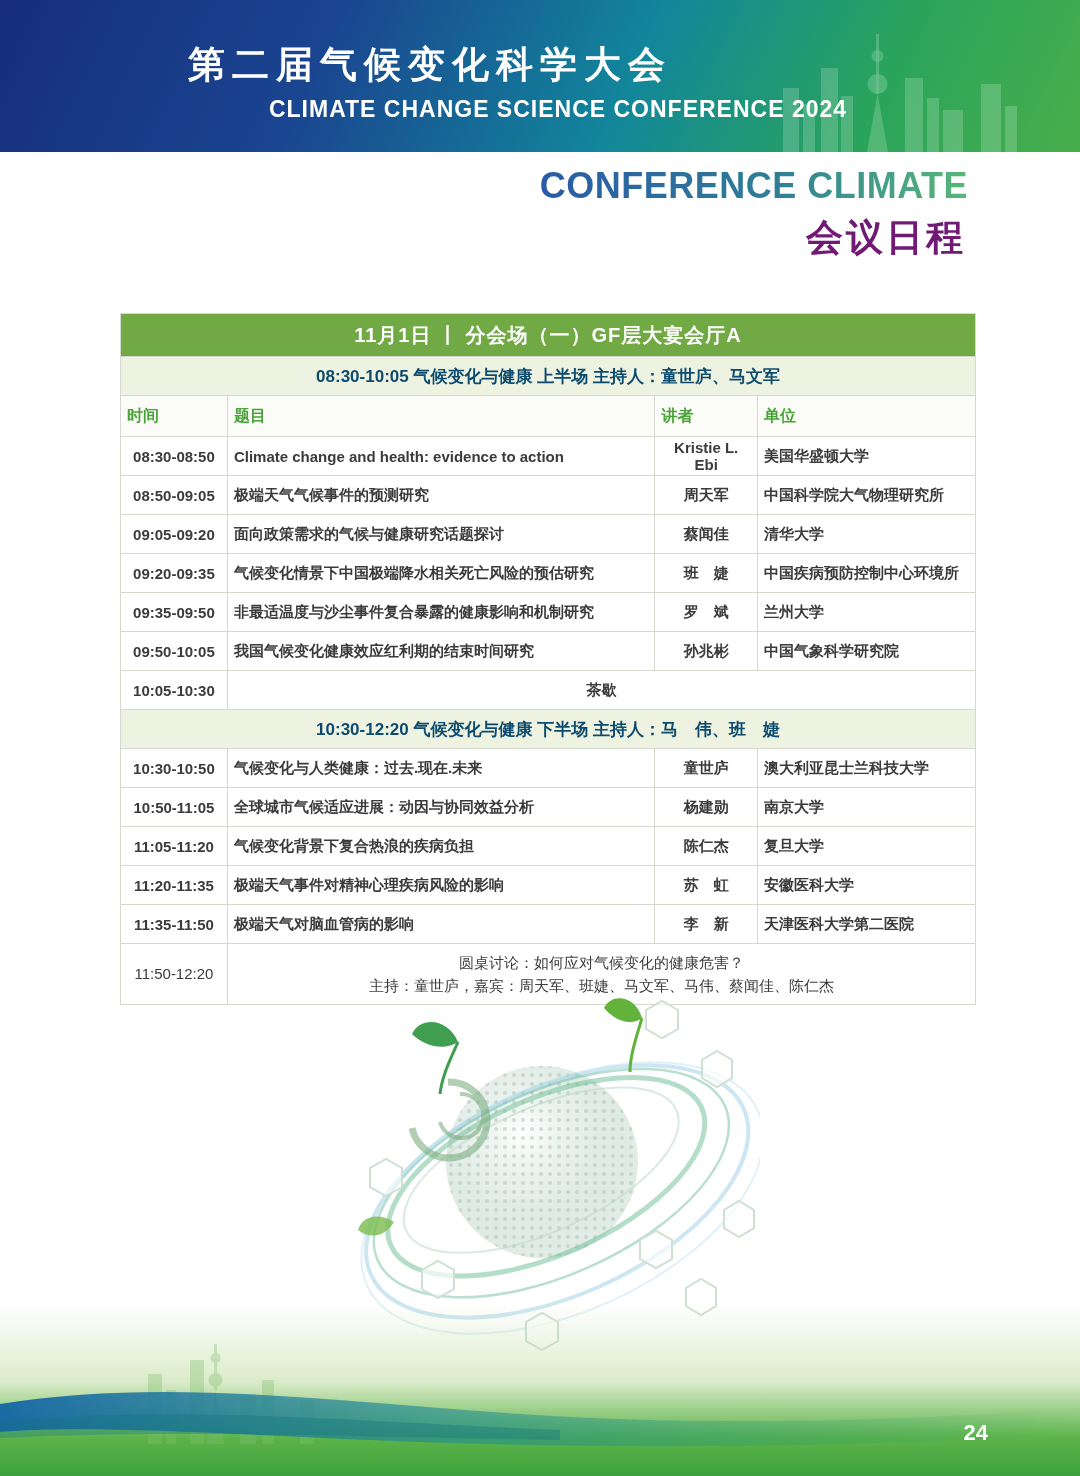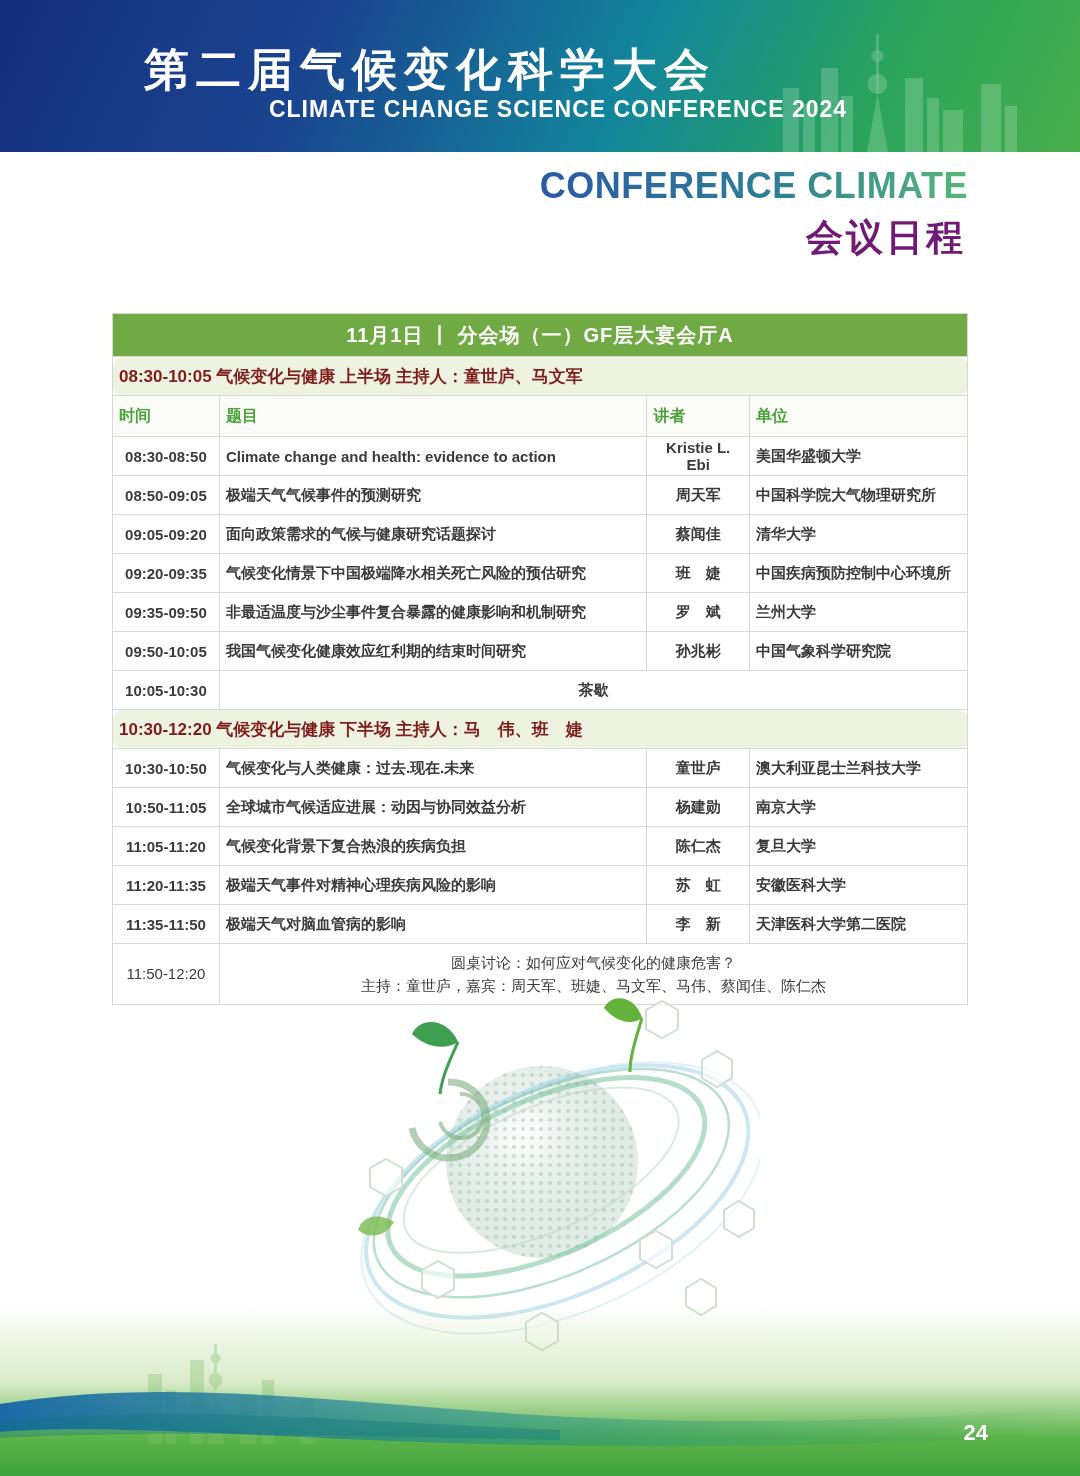--- a/index.html
+++ b/index.html
@@ -8,53 +8,53 @@
     background:#ffffff;
     font-family:"Liberation Sans","DejaVu Sans",sans-serif;
   }
   
   .banner{
     position:absolute;top:0;left:0;width:1080px;height:152px;
     background:linear-gradient(115deg,#162e7d 0%,#1a4590 30%,#12869b 58%,#2aa45c 80%,#48ae4b 100%);
   }
   .banner-title-zh{
     position:absolute;top:40px;left:0;width:860px;text-align:center;
-    color:#ffffff;font-size:45px;font-weight:900;letter-spacing:7px;
+    color:#ffffff;font-size:37px;font-weight:900;letter-spacing:7px;
   }
   .banner-title-en{
     position:absolute;top:96px;left:0;width:1080px;text-align:center;
     color:#ffffff;font-size:23px;font-weight:700;letter-spacing:1px;padding-left:18px;
   }
   .banner-skyline{position:absolute;top:26px;right:55px;width:250px;height:126px;opacity:.38;}
   
   .sched-title-en{
     position:absolute;top:165px;right:112px;
     font-size:36px;font-weight:800;letter-spacing:.5px;
     background:linear-gradient(90deg,#2a5aa6 0%,#2e7f96 55%,#57b878 100%);
     -webkit-background-clip:text;background-clip:text;
     -webkit-text-fill-color:transparent;color:#2a5aa6;
   }
   .sched-title-zh{
     position:absolute;top:213px;right:114px;
     font-size:37px;font-weight:900;color:#701a75;letter-spacing:3px;
   }
   
   table.schedule{
-    position:absolute;left:112px;top:313px;width:856px;
+    position:absolute;left:120px;top:313px;width:856px;
     border-collapse:collapse;table-layout:fixed;
     font-size:15px;color:#3b3b3b;
   }
   table.schedule td{border:1px solid #d6d9d0;padding:2px 6px;background:#ffffff;}
   tr.venue td{
     background:#71a944;color:#ffffff;text-align:center;
     font-size:20px;font-weight:700;height:38px;letter-spacing:1px;
   }
   tr.session td{
-    background:#edf3e0;color:#7f1d1d;text-align:left;
-    font-size:17px;font-weight:700;height:34px;border-radius:10px;
+    background:#edf3e0;color:#0c4a6e;text-align:center;
+    font-size:17px;font-weight:700;height:34px;
   }
   tr.cols td{
     background:#fbfcf7;color:#4aa23a;text-align:left;
     font-size:16px;font-weight:700;height:36px;
   }
   tr.row td{height:34px;font-weight:bold;}
   td.c-time{text-align:center;}
   td.c-title{text-align:left;padding-left:10px;}
   td.c-speaker{text-align:center;}
   td.c-org{text-align:left;padding-left:8px;}

